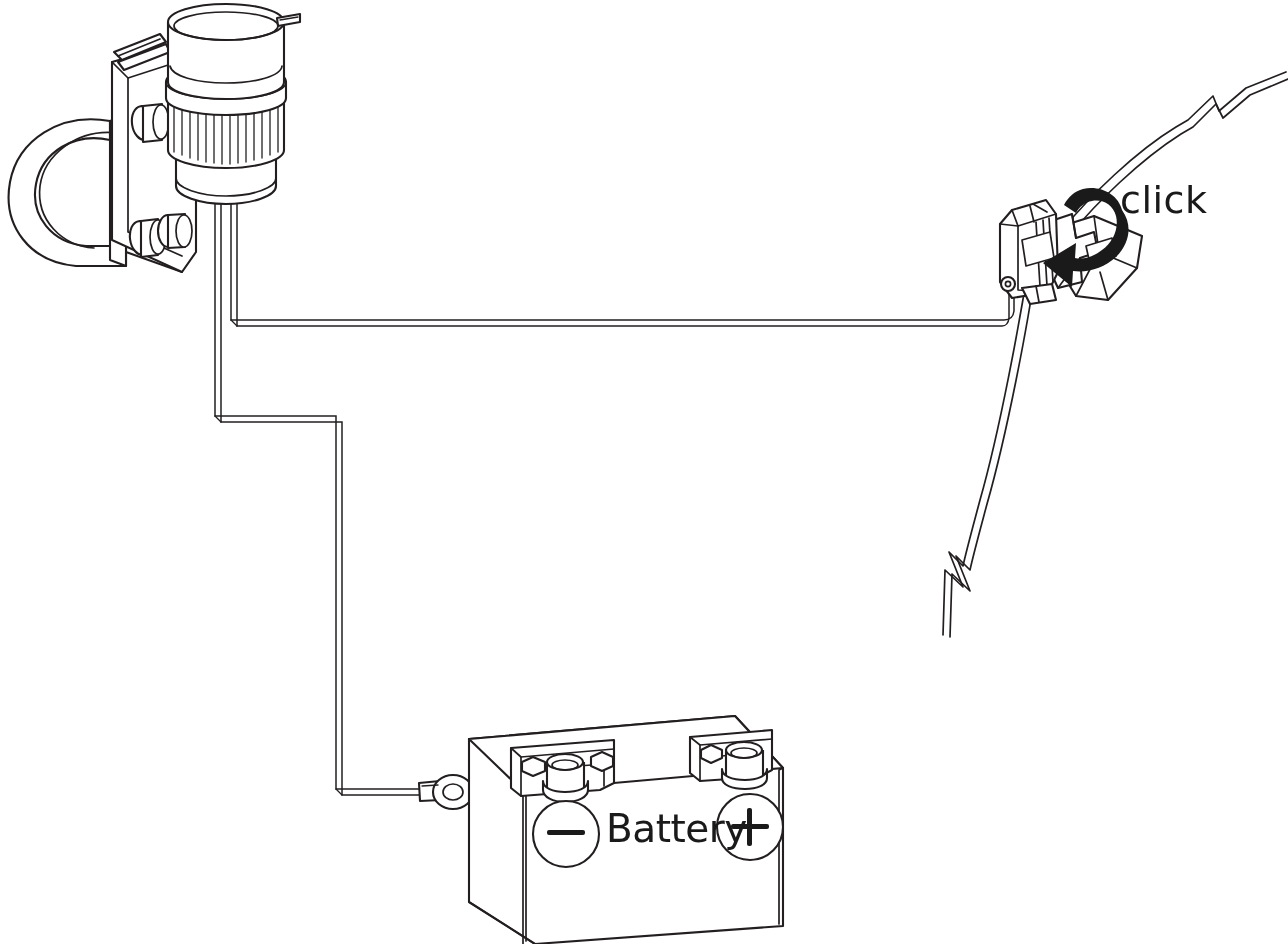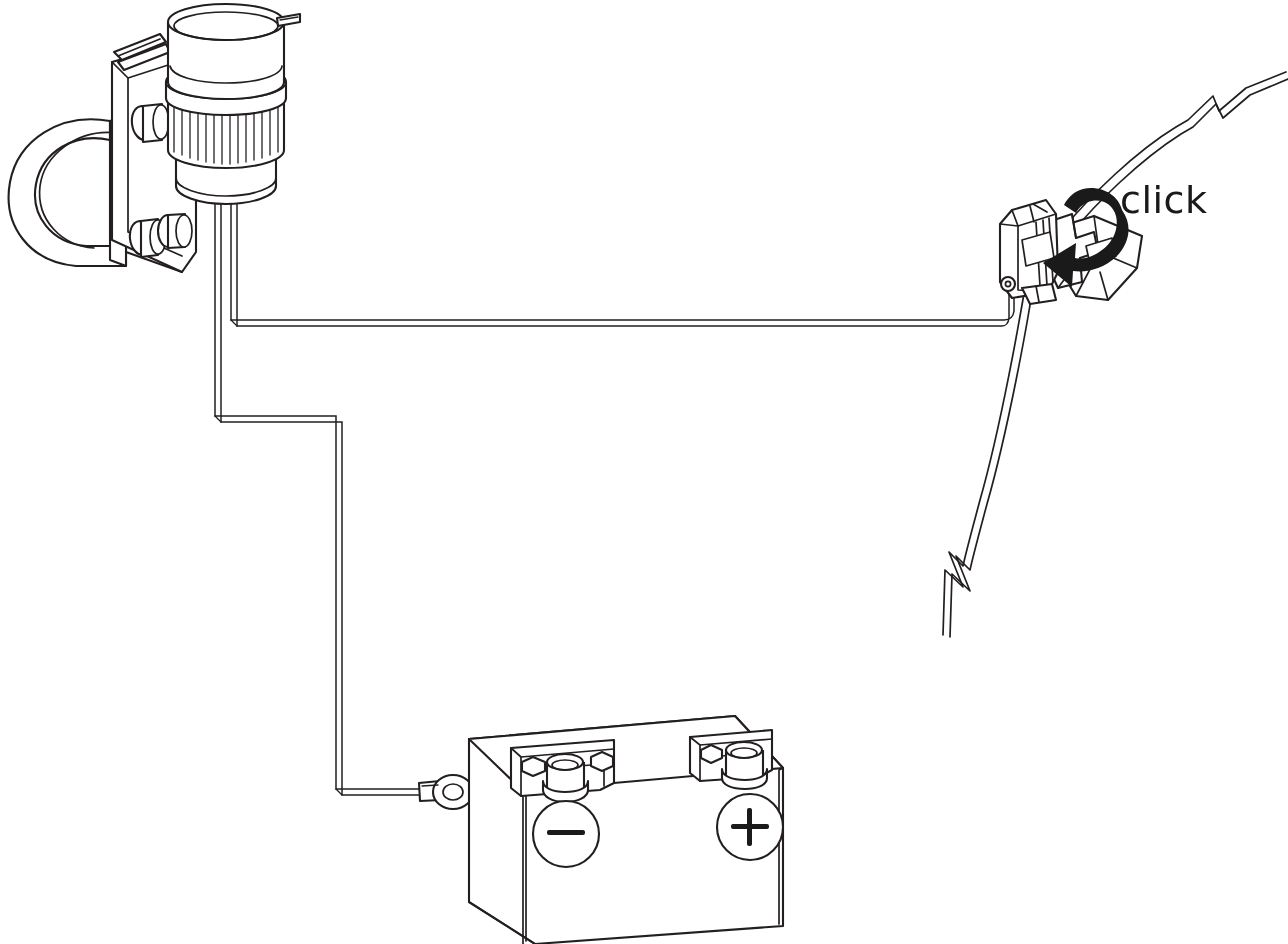--- a/index.html
+++ b/index.html
@@ -256,13 +256,14 @@
       <g>
         <circle class="fl" cx="750" cy="827" r="33"></circle>
         <rect class="solid" x="731" y="824" width="38" height="5" rx="2"></rect>
         <rect class="solid" x="747" y="808" width="5" height="38" rx="2"></rect>
       </g>
     </g>
   </svg>
 
   <div class="lbl" id="click-label">click</div>
 
+  <div class="lbl" id="battery-label">Battery</div>
 </div>
 
 </body></html>

